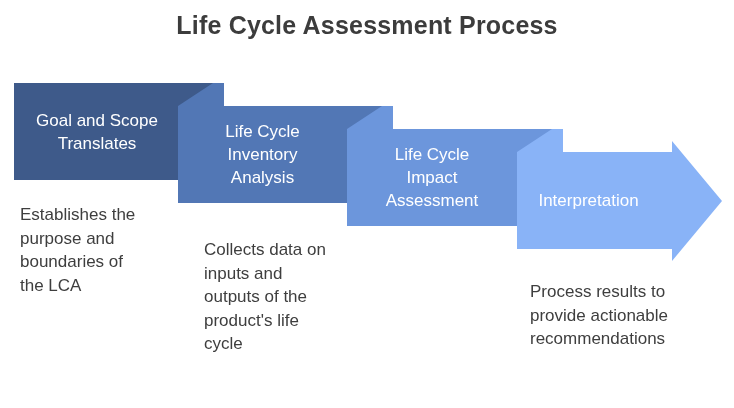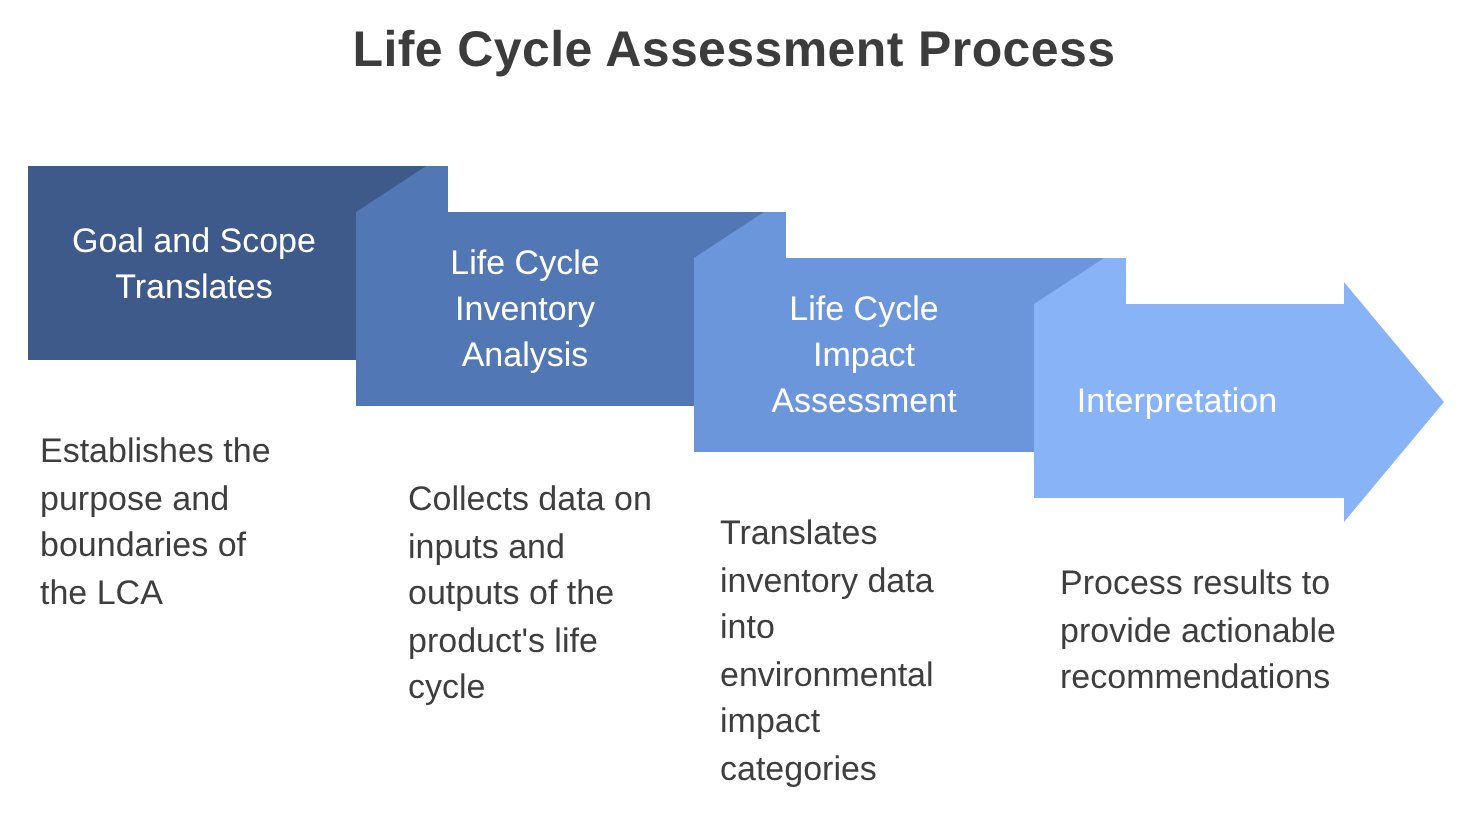--- a/index.html
+++ b/index.html
@@ -46,21 +46,21 @@
     position: absolute;
     color: #3E3E3E;
     font-size: 17px;
     line-height: 23.5px;
     text-align: left;
   }
   #label-1 { left: 14px;  top: 83px;  width: 166px; height: 97px; }
   #label-2 { left: 178px; top: 106px; width: 169px; height: 97px; }
   #label-3 { left: 347px; top: 129px; width: 170px; height: 97px; }
   #label-4 { left: 517px; top: 152px; width: 143px; height: 97px; }
-  #desc-1 { left: 20px;  top: 203px; width: 130px; margin-top: 11px; }
+  #desc-1 { left: 20px;  top: 203px; width: 130px; }
   #desc-2 { left: 204px; top: 238px; width: 126px; }
   #desc-3 { left: 360px; top: 255px; width: 120px; }
   #desc-4 { left: 530px; top: 280px; width: 142px; }
 </style>
 </head>
 <body>
 
 <div id="canvas">
 
   <div class="page-title">Life Cycle Assessment Process</div>
@@ -90,17 +90,16 @@
   </div>
 
   <div class="step-label" id="label-4">
     <span>Interpretation</span>
   </div>
 
   <div class="step-desc" id="desc-1">Establishes the purpose and boundaries of the LCA</div>
 
   <div class="step-desc" id="desc-2">Collects data on inputs and outputs of the product's life cycle</div>
 
-  <div class="step-desc" id="desc-3">Translates inventory data into environmental impact categories</div>
 
   <div class="step-desc" id="desc-4">Process results to provide actionable recommendations</div>
 
 </div>
 
 </body></html>

